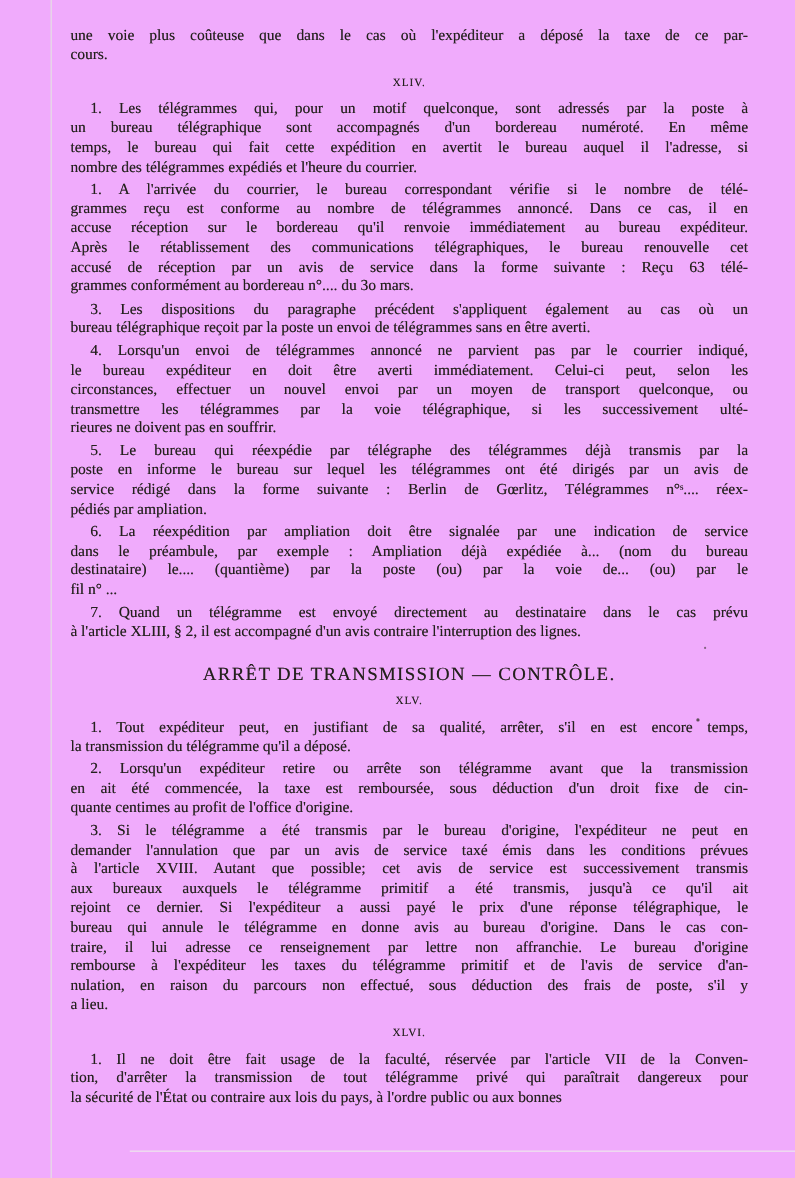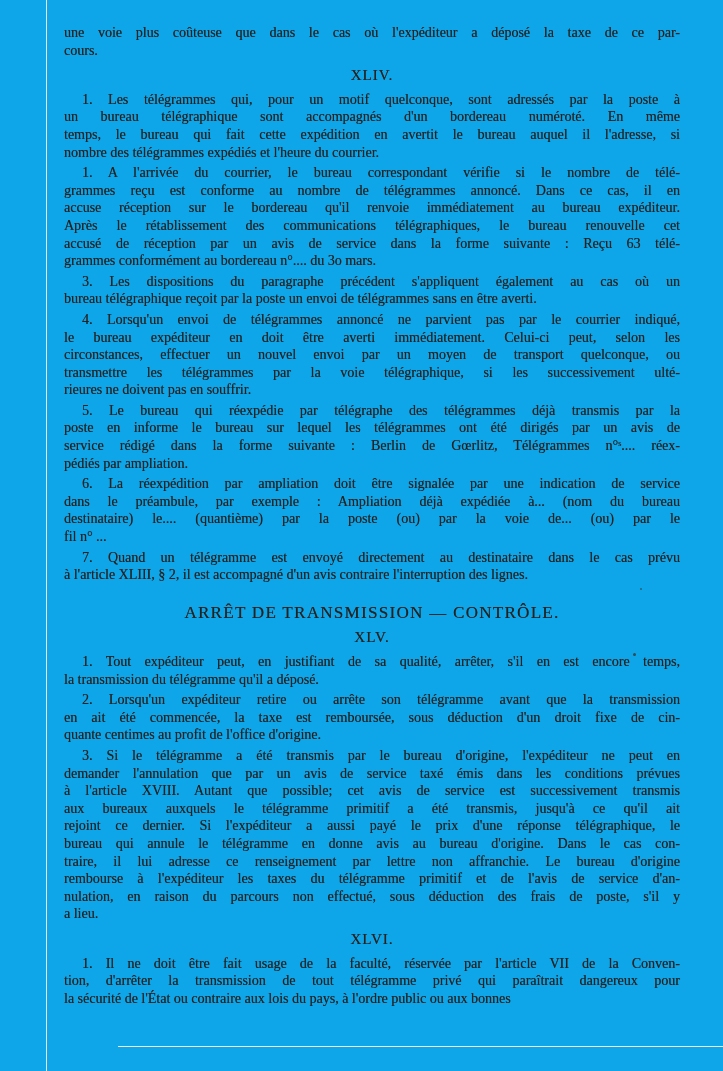--- a/index.html
+++ b/index.html
@@ -2,21 +2,21 @@
 <html><head>
 <meta charset="utf-8">
 <title>Scanned Document Page</title>
 <style>
   * { margin: 0; padding: 0; box-sizing: border-box; }
   html, body { background: #ffffff; }
   .page {
     position: relative;
     width: 723px;
     height: 1071px;
-    background: #0ea5e9;
+    background: #f0abfc;
     overflow: hidden;
     font-family: "Liberation Serif", "DejaVu Serif", serif;
   }
   .text-col {
     position: absolute;
     left: 64px;
     top: 24px;
     width: 616px;
     color: #24211d;
     font-size: 14px;
@@ -28,21 +28,21 @@
     text-align-last: justify;
     white-space: normal;
   }
   .line.last { text-align-last: left; }
   .para { margin-top: 3px; }
   .para.continuation { margin-top: 0; }
   .para.paragraph .line.first { padding-left: 18px; }
   .heading {
     text-align: center;
     margin: 8px 0 6px 0;
-    font-size: 15px;
+    font-size: 10px;
     letter-spacing: 1px;
   }
   .section-heading {
     text-align: center;
     margin: 20px 0 8px 0;
     font-size: 17px;
     letter-spacing: 1.3px;
   }
   
   .artifact-vline {

